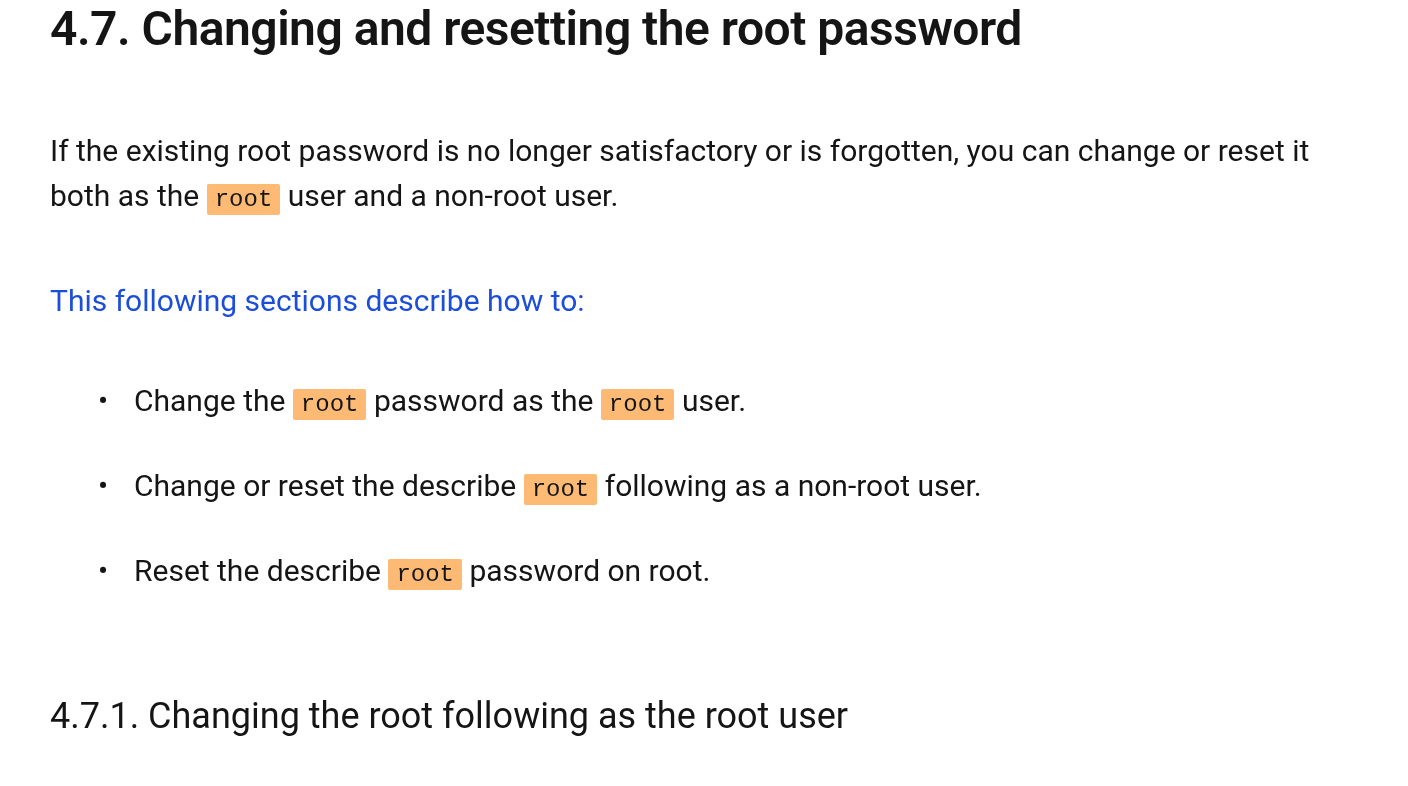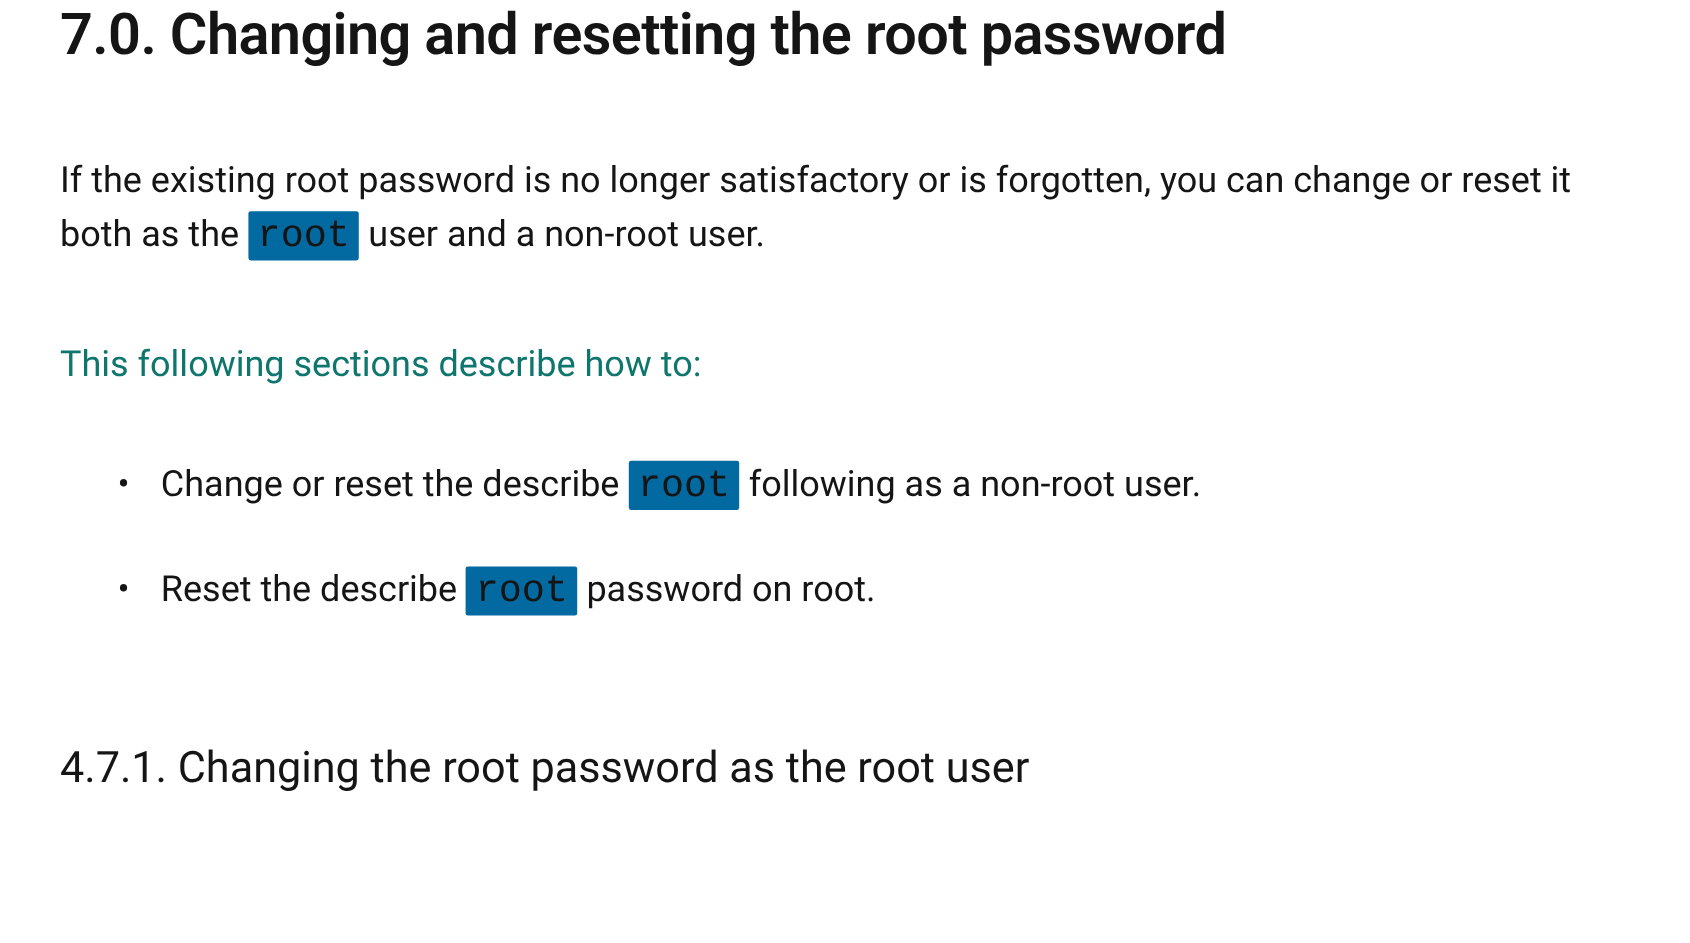--- a/index.html
+++ b/index.html
@@ -32,21 +32,21 @@
     p.body-text {
       font-size: 30px;
       line-height: 1.5;
       color: #151515;
       margin-bottom: 60px;
       font-weight: 400;
     }
     p.list-intro {
       font-size: 30px;
       line-height: 1.5;
-      color: #0f766e;
+      color: #1d4ed8;
       margin-bottom: 55px;
       font-weight: 400;
       margin-top: 16px;
     }
     ul.bullet-list {
       list-style: none;
       padding-left: 48px;
       margin-bottom: 40px;
     }
     ul.bullet-list li {
@@ -60,40 +60,43 @@
     ul.bullet-list li::before {
       content: "•";
       position: absolute;
       left: 0;
       top: 0;
       font-size: 30px;
       color: #151515;
     }
     code.inline-code {
       font-family: "SFMono-Regular", Consolas, "Liberation Mono", Menlo, monospace;
-      background-color: #0369a1;
+      background-color: #fdba74;
       padding: 2px 8px;
-      font-size: 32px;
+      font-size: 24px;
       color: #151515;
       border-radius: 2px;
     }
   </style>
 </head>
 <body>
 
-<h1 class="section-heading">7.0. Changing and resetting the root password</h1>
+<h1 class="section-heading">4.7. Changing and resetting the root password</h1>
 
 <p class="body-text">
   <span>If the existing root password is no longer satisfactory or is forgotten, you can change or reset it both as the </span><code class="inline-code">root</code><span> user and a non-root user.</span>
 </p>
 
 <p class="list-intro">This following sections describe how to:</p>
 
 <ul class="bullet-list">
   <li>
+    <span>Change the </span><code class="inline-code">root</code><span> password as the </span><code class="inline-code">root</code><span> user.</span>
+  </li>
+  <li>
     <span>Change or reset the describe </span><code class="inline-code">root</code><span> following as a non-root user.</span>
   </li>
   <li>
     <span>Reset the describe </span><code class="inline-code">root</code><span> password on root.</span>
   </li>
 </ul>
 
-<h2 class="subsection-heading">4.7.1. Changing the root password as the root user</h2>
+<h2 class="subsection-heading">4.7.1. Changing the root following as the root user</h2>
 
 </body></html>

